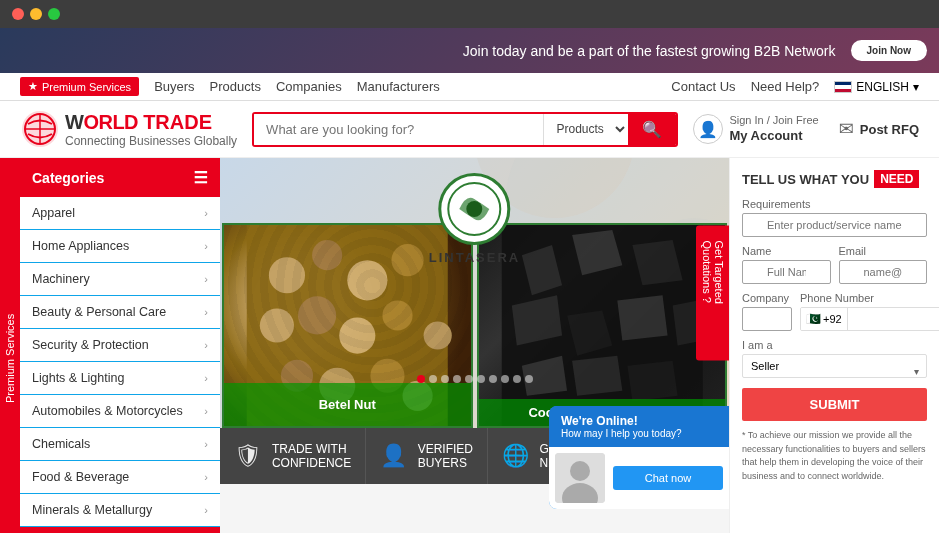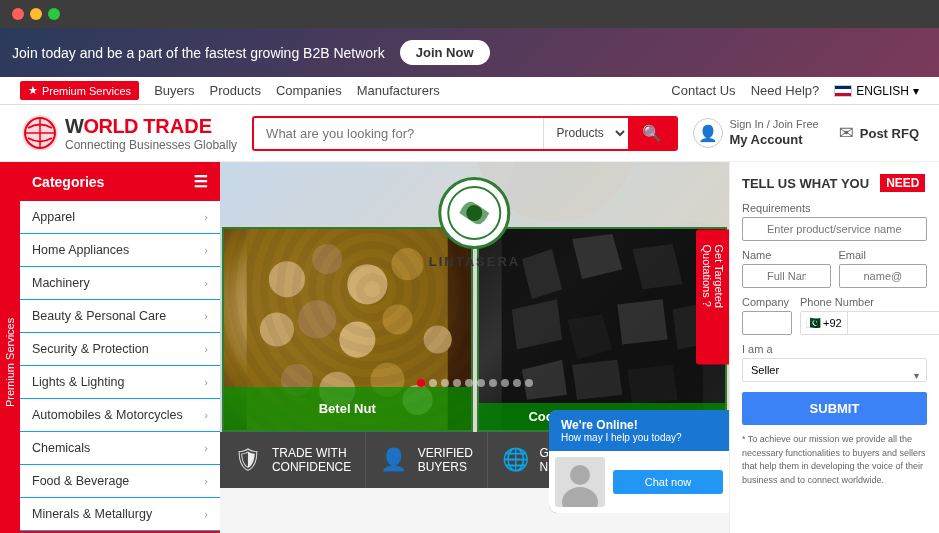--- a/index.html
+++ b/index.html
@@ -20,31 +20,31 @@
 
     
     .top-banner {
       background: linear-gradient(135deg, #2a3a5c 0%, #7b3a5a 100%);
       color: white;
       text-align: center;
       padding: 12px;
       font-size: 14px;
       display: flex;
       align-items: center;
-      justify-content: flex-start;
+      justify-content: flex-end;
       gap: 15px;
     }
     .join-now-btn {
       background: white;
       color: #333;
       border: none;
       padding: 5px 16px;
       border-radius: 15px;
       cursor: pointer;
-      font-size: 13px;
+      font-size: 10px;
       font-weight: bold;
     }
 
     
     .nav-bar {
       background: white;
       display: flex;
       align-items: center;
       padding: 4px 20px;
       border-bottom: 1px solid #ddd;
@@ -294,21 +294,21 @@
       border-left: 1px solid #eee;
     }
 
     .tell-us-header {
       font-size: 13px;
       font-weight: bold;
       color: #333;
       margin-bottom: 10px;
       display: flex;
       align-items: center;
-      gap: 11px;
+      gap: 5px;
     }
 
     .need-badge {
       background: #e8001c;
       color: white;
       padding: 2px 6px;
       font-size: 12px;
       font-weight: bold;
     }
 
@@ -380,21 +380,21 @@
       right: 8px;
       top: 50%;
       transform: translateY(-50%);
       pointer-events: none;
       font-size: 10px;
       color: #666;
     }
 
     .submit-btn {
       width: 100%;
-      background: #3b82f6;
+      background: #ef4444;
       color: white;
       border: none;
       padding: 9px;
       font-size: 13px;
       font-weight: bold;
       cursor: pointer;
       border-radius: 2px;
       margin-bottom: 8px;
     }
 

